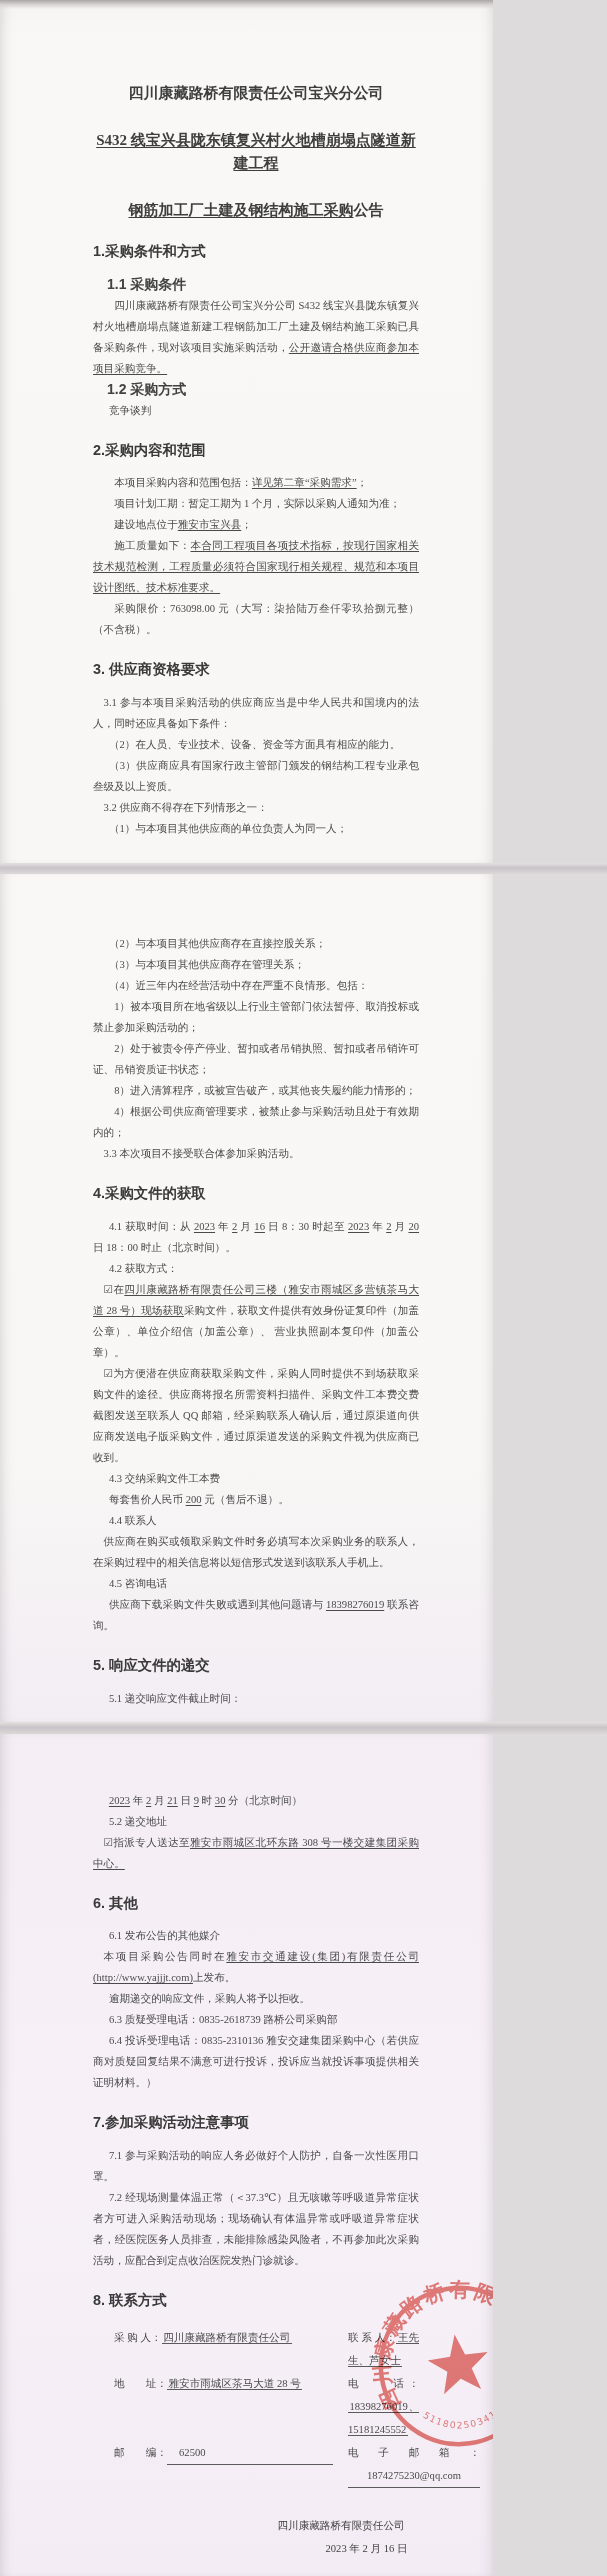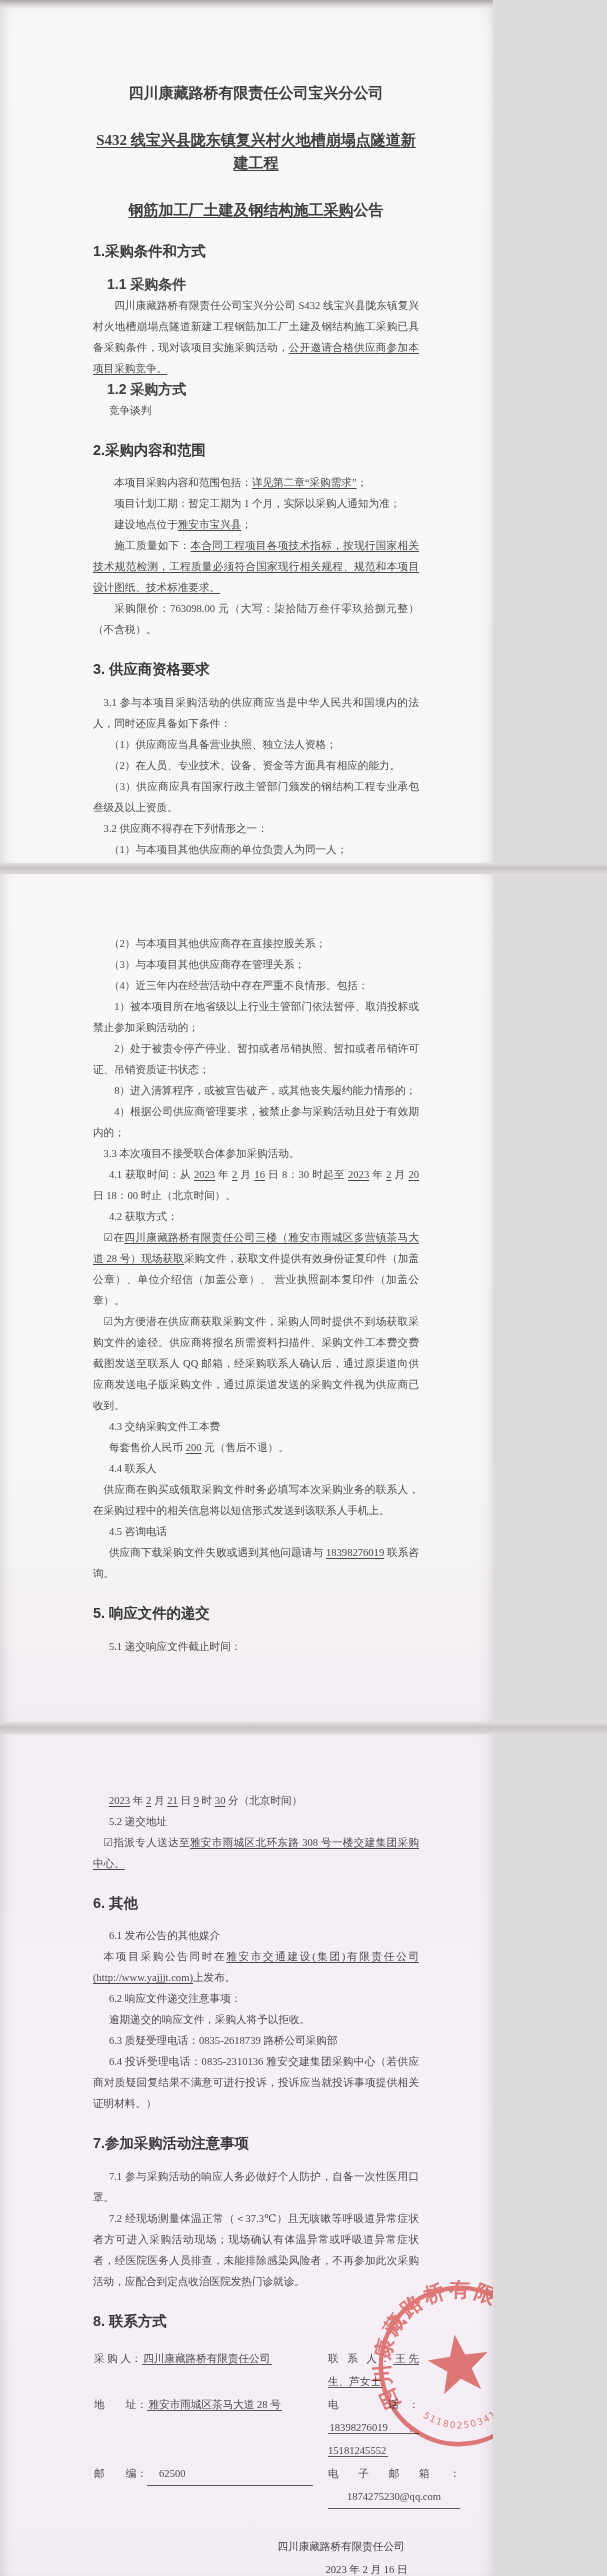--- a/index.html
+++ b/index.html
@@ -22,21 +22,21 @@
   .doc-title.last{margin-bottom:3px;}
   .sec-heading{font-family:"Liberation Sans","DejaVu Sans",sans-serif;font-weight:700;
         font-size:14.4px;line-height:23px;color:#3a3a3a;margin:18px 0 10.6px;text-indent:0;text-align:left;}
   .subhead{font-family:"Liberation Sans","DejaVu Sans",sans-serif;font-weight:600;font-size:14px;color:#424242;}
   .u{text-decoration:underline;text-underline-offset:2.3px;text-decoration-thickness:0.8px;}
   .ind1{text-indent:1em;}
   .ind15{text-indent:1.5em;}
   .ind2{text-indent:2em;}
   .contact{margin-top:13.7px;}
   .contact-row{display:flex;line-height:23px;}
-  .contact-col-l{flex:0 0 234px;margin-left:1px;}
+  .contact-col-l{flex:0 0 234px;margin-left:21px;}
   .contact-col-r{flex:1 1 auto;}
   .cv{border-bottom:0.8px solid #5a5a5a;padding:0 1.5px;}
   .cv-wide{display:inline-block;min-width:163px;text-indent:1em;}
   .cv-email{display:inline-block;min-width:129px;text-align:center;}
   .sig-block{margin-top:26px;}
   .sig-name{text-align:right;padding-right:14.4px;line-height:23px;color:#3f3f3f;}
   .sig-date{text-align:right;padding-right:11.4px;line-height:23px;color:#3f3f3f;}
   .seal-wrap{position:absolute;left:368px;top:541px;width:182px;height:182px;
         transform:rotate(-8deg);mix-blend-mode:multiply;opacity:.88;pointer-events:none;}
 </style>
@@ -58,39 +58,39 @@
 
     <p class="sec-heading">2.采购内容和范围</p>
     <p class="ind2"><span>本项目采购内容和范围包括：</span><span class="u">详见第二章“采购需求”</span><span>；</span></p>
     <p class="ind2">项目计划工期：暂定工期为 1 个月，实际以采购人通知为准；</p>
     <p class="ind2"><span>建设地点位于</span><span class="u">雅安市宝兴县</span><span>；</span></p>
     <p class="ind2"><span>施工质量如下：</span><span class="u">本合同工程项目各项技术指标，按现行国家相关技术规范检测，工程质量必须符合国家现行相关规程、规范和本项目设计图纸、技术标准要求。</span></p>
     <p class="ind2">采购限价：763098.00 元（大写：柒拾陆万叁仟零玖拾捌元整）（不含税）。</p>
 
     <p class="sec-heading">3. 供应商资格要求</p>
     <p class="ind1">3.1 参与本项目采购活动的供应商应当是中华人民共和国境内的法人，同时还应具备如下条件：</p>
-    <p class="ind15">（1）供应商应当具备营业执照、独立法人资格；</p>
     <p class="ind15">（2）在人员、专业技术、设备、资金等方面具有相应的能力。</p>
     <p class="ind15">（3）供应商应具有国家行政主管部门颁发的钢结构工程专业承包叁级及以上资质。</p>
     <p class="ind1">3.2 供应商不得存在下列情形之一：</p>
     <p class="ind15">（1）与本项目其他供应商的单位负责人为同一人；</p>
   </section>
 
   <div class="page-gap"></div>
 
   <section class="page page2">
     <p class="ind15">（2）与本项目其他供应商存在直接控股关系；</p>
     <p class="ind15">（3）与本项目其他供应商存在管理关系；</p>
     <p class="ind15">（4）近三年内在经营活动中存在严重不良情形。包括：</p>
     <p class="ind2">1）被本项目所在地省级以上行业主管部门依法暂停、取消投标或禁止参加采购活动的；</p>
     <p class="ind2">2）处于被责令停产停业、暂扣或者吊销执照、暂扣或者吊销许可证、吊销资质证书状态；</p>
     <p class="ind2">8）进入清算程序，或被宣告破产，或其他丧失履约能力情形的；</p>
     <p class="ind2">4）根据公司供应商管理要求，被禁止参与采购活动且处于有效期内的；</p>
     <p class="ind1">3.3 本次项目不接受联合体参加采购活动。</p>
 
+    <p class="sec-heading">4.采购文件的获取</p>
     <p class="ind15"><span>4.1 获取时间：从 </span><span class="u">2023</span><span> 年 </span><span class="u">2</span><span> 月 </span><span class="u">16</span><span> 日 8：30 时起至 </span><span class="u">2023</span><span> 年 </span><span class="u">2</span><span> 月 </span><span class="u">20</span><span> 日 18：00 时止（北京时间）。</span></p>
     <p class="ind15">4.2 获取方式：</p>
     <p class="ind1"><span>☑</span><span>在</span><span class="u">四川康藏路桥有限责任公司三楼（雅安市雨城区多营镇茶马大道 28 号）现场获取</span><span>采购文件，获取文件提供有效身份证复印件（加盖公章）、单位介绍信（加盖公章）、 营业执照副本复印件（加盖公章）。</span></p>
     <p class="ind1"><span>☑</span><span>为方便潜在供应商获取采购文件，采购人同时提供不到场获取采购文件的途径。供应商将报名所需资料扫描件、采购文件工本费交费截图发送至联系人 QQ 邮箱，经采购联系人确认后，通过原渠道向供应商发送电子版采购文件，通过原渠道发送的采购文件视为供应商已收到。</span></p>
     <p class="ind15">4.3 交纳采购文件工本费</p>
     <p class="ind15"><span>每套售价人民币 </span><span class="u">200</span><span> 元（售后不退）。</span></p>
     <p class="ind15">4.4 联系人</p>
     <p class="ind1">供应商在购买或领取采购文件时务必填写本次采购业务的联系人，在采购过程中的相关信息将以短信形式发送到该联系人手机上。</p>
     <p class="ind15">4.5 咨询电话</p>
     <p class="ind15"><span>供应商下载采购文件失败或遇到其他问题请与 </span><span class="u">18398276019</span><span> 联系咨询。</span></p>
@@ -102,21 +102,20 @@
   <div class="page-gap"></div>
 
   <section class="page page3">
     <p class="ind15"><span class="u">2023</span><span> 年 </span><span class="u">2</span><span> 月 </span><span class="u">21</span><span> 日 </span><span class="u">9</span><span> 时 </span><span class="u">30</span><span> 分（北京时间）</span></p>
     <p class="ind15">5.2 递交地址</p>
     <p class="ind1"><span>☑</span><span>指派专人送达至</span><span class="u">雅安市雨城区北环东路 308 号一楼交建集团采购中心。</span></p>
 
     <p class="sec-heading">6. 其他</p>
     <p class="ind15">6.1 发布公告的其他媒介</p>
     <p class="ind1"><span>本项目采购公告同时在</span><span class="u">雅安市交通建设(集团)有限责任公司(http://www.yajjjt.com)</span><span>上发布。</span></p>
-    <p class="ind15">6.2 响应文件递交注意事项：</p>
     <p class="ind15">逾期递交的响应文件，采购人将予以拒收。</p>
     <p class="ind15">6.3 质疑受理电话：0835-2618739 路桥公司采购部</p>
     <p class="ind15">6.4 投诉受理电话：0835-2310136 雅安交建集团采购中心（若供应商对质疑回复结果不满意可进行投诉，投诉应当就投诉事项提供相关证明材料。）</p>
 
     <p class="sec-heading">7.参加采购活动注意事项</p>
     <p class="ind15">7.1 参与采购活动的响应人务必做好个人防护，自备一次性医用口罩。</p>
     <p class="ind15">7.2 经现场测量体温正常（＜37.3℃）且无咳嗽等呼吸道异常症状者方可进入采购活动现场；现场确认有体温异常或呼吸道异常症状者，经医院医务人员排查，未能排除感染风险者，不再参加此次采购活动，应配合到定点收治医院发热门诊就诊。</p>
 
     <p class="sec-heading">8. 联系方式</p>
     <div class="contact">

